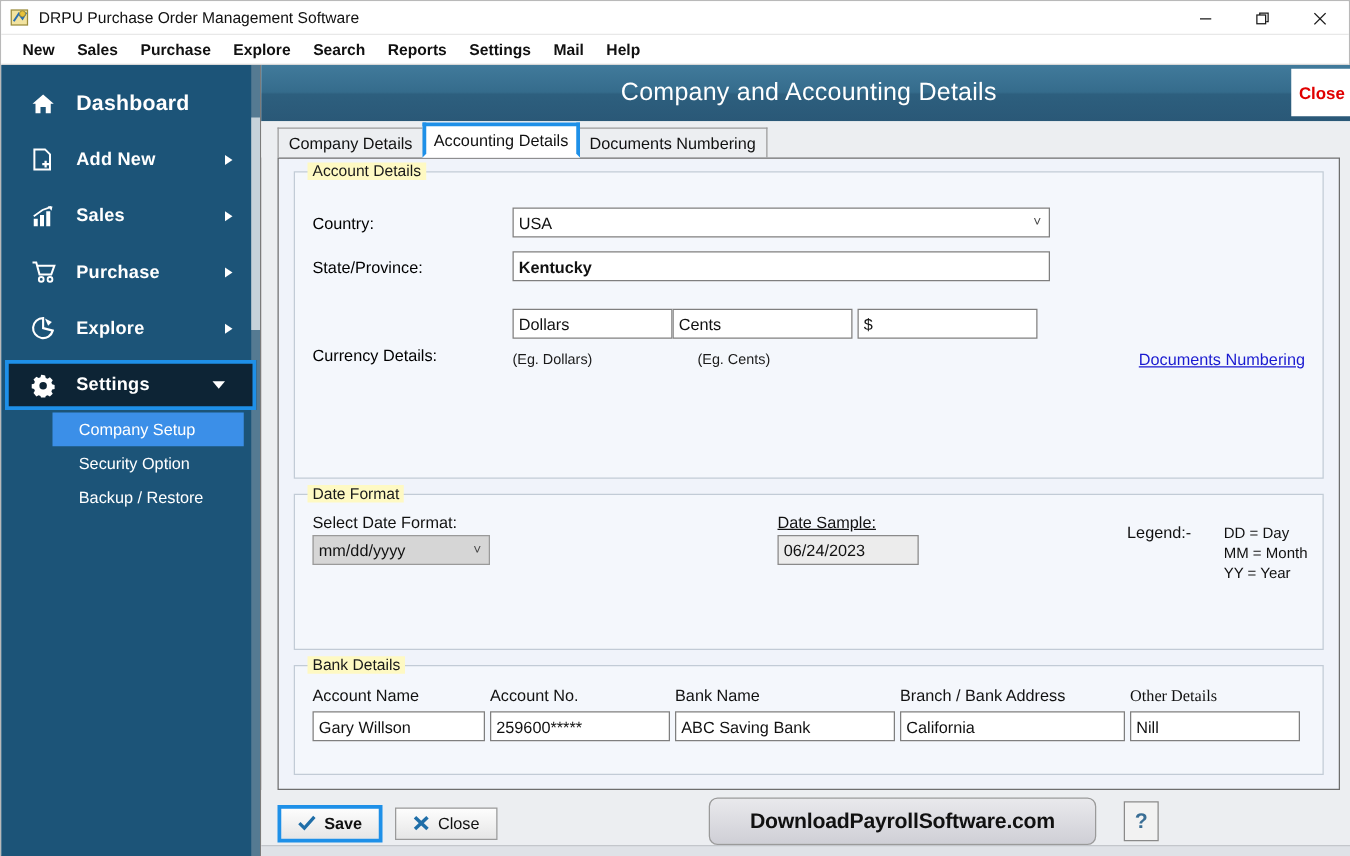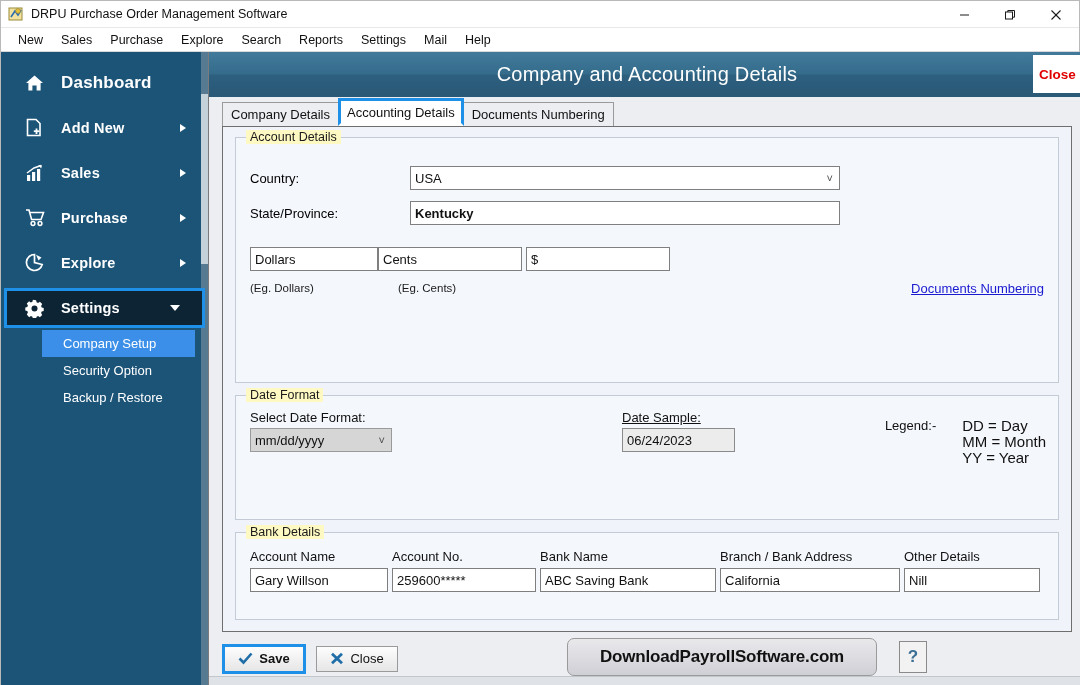--- a/index.html
+++ b/index.html
@@ -41,21 +41,21 @@
   
   .menubar {
     height: 24px;
     display: flex; align-items: center;
     background: #ffffff;
     border-bottom: 1px solid #d8d8d8;
     padding-left: 8px;
   }
   .menu-item {
     font-size: 12.5px; color: #111;
-    padding: 3px 9px; cursor: default; white-space: nowrap;
+    padding: 3px 9px; cursor: default; white-space: nowrap; font-weight: bold;
   }
 
   
   .body-split { display: flex; height: 633px; }
 
   
   .sidebar {
     width: 207px; flex: 0 0 207px;
     background: #1c5478;
     position: relative;
@@ -227,21 +227,21 @@
   .hint { font-size: 11.5px; color: #1a1a1a; }
   .link {
     font-size: 13px; color: #1a1ad0; text-decoration: underline; cursor: default;
   }
 
   
   .acct-row { display: flex; align-items: center; margin-bottom: 11px; }
   .acct-lbl { width: 160px; flex: 0 0 160px; font-size: 13px; }
   .legend-block { position: absolute; right: 12px; top: 22px; display: flex; }
   .legend-ttl { font-size: 13px; color: #111; margin-right: 26px; }
-  .legend-items { font-size: 15px; color: #111; line-height: 16px; }
+  .legend-items { font-size: 12px; color: #111; line-height: 16px; }
 
   
   .bank-head { display: flex; margin-bottom: 4px; }
   .bank-inputs { display: flex; }
   .bank-col-head { font-size: 13px; color: #111; }
 
   
   .bottombar {
     height: 53px; flex: 0 0 53px;
     background: #eceef1;
@@ -454,20 +454,21 @@
                 <span class="chev">˅</span>
               </div>
             </div>
 
             <div class="acct-row" style="margin-bottom:22px;">
               <div class="acct-lbl">State/Province:</div>
               <div class="txt" style="width:430px;font-weight:bold;">Kentucky</div>
             </div>
 
             <div style="display:flex;">
+              <div class="acct-lbl" style="padding-top:30px;">Currency Details:</div>
               <div style="flex:1 1 auto;">
                 <div style="display:flex;">
                   <div class="txt" style="width:128px; margin-right:0;">Dollars</div>
                   <div class="txt" style="width:144px; margin-right:4px;">Cents</div>
                   <div class="txt" style="width:144px;">$</div>
                 </div>
                 <div style="display:flex; align-items:center; margin-top:8px;">
                   <div class="hint" style="width:148px;">(Eg. Dollars)</div>
                   <div class="hint" style="width:148px;">(Eg. Cents)</div>
                   <div style="flex:1 1 auto; text-align:right;">
@@ -512,21 +513,21 @@
         </div>
 
         <div class="group" style="height:88px;">
           <div class="group-title">Bank Details</div>
           <div class="group-body" style="padding-top:16px;">
             <div class="bank-head">
               <div class="bank-col-head" style="width:142px;">Account Name</div>
               <div class="bank-col-head" style="width:148px;">Account No.</div>
               <div class="bank-col-head" style="width:180px;">Bank Name</div>
               <div class="bank-col-head" style="width:184px;">Branch / Bank Address</div>
-              <div class="bank-col-head" style="width:140px;">Other Details</div>
+              <div class="bank-col-head" style="width:140px;font-family:Liberation Serif, serif;">Other Details</div>
             </div>
             <div class="bank-inputs">
               <div class="txt" style="width:138px; margin-right:4px;">Gary Willson</div>
               <div class="txt" style="width:144px; margin-right:4px;">259600*****</div>
               <div class="txt" style="width:176px; margin-right:4px;">ABC Saving Bank</div>
               <div class="txt" style="width:180px; margin-right:4px;">California</div>
               <div class="txt" style="width:136px;">Nill</div>
             </div>
           </div>
         </div>

